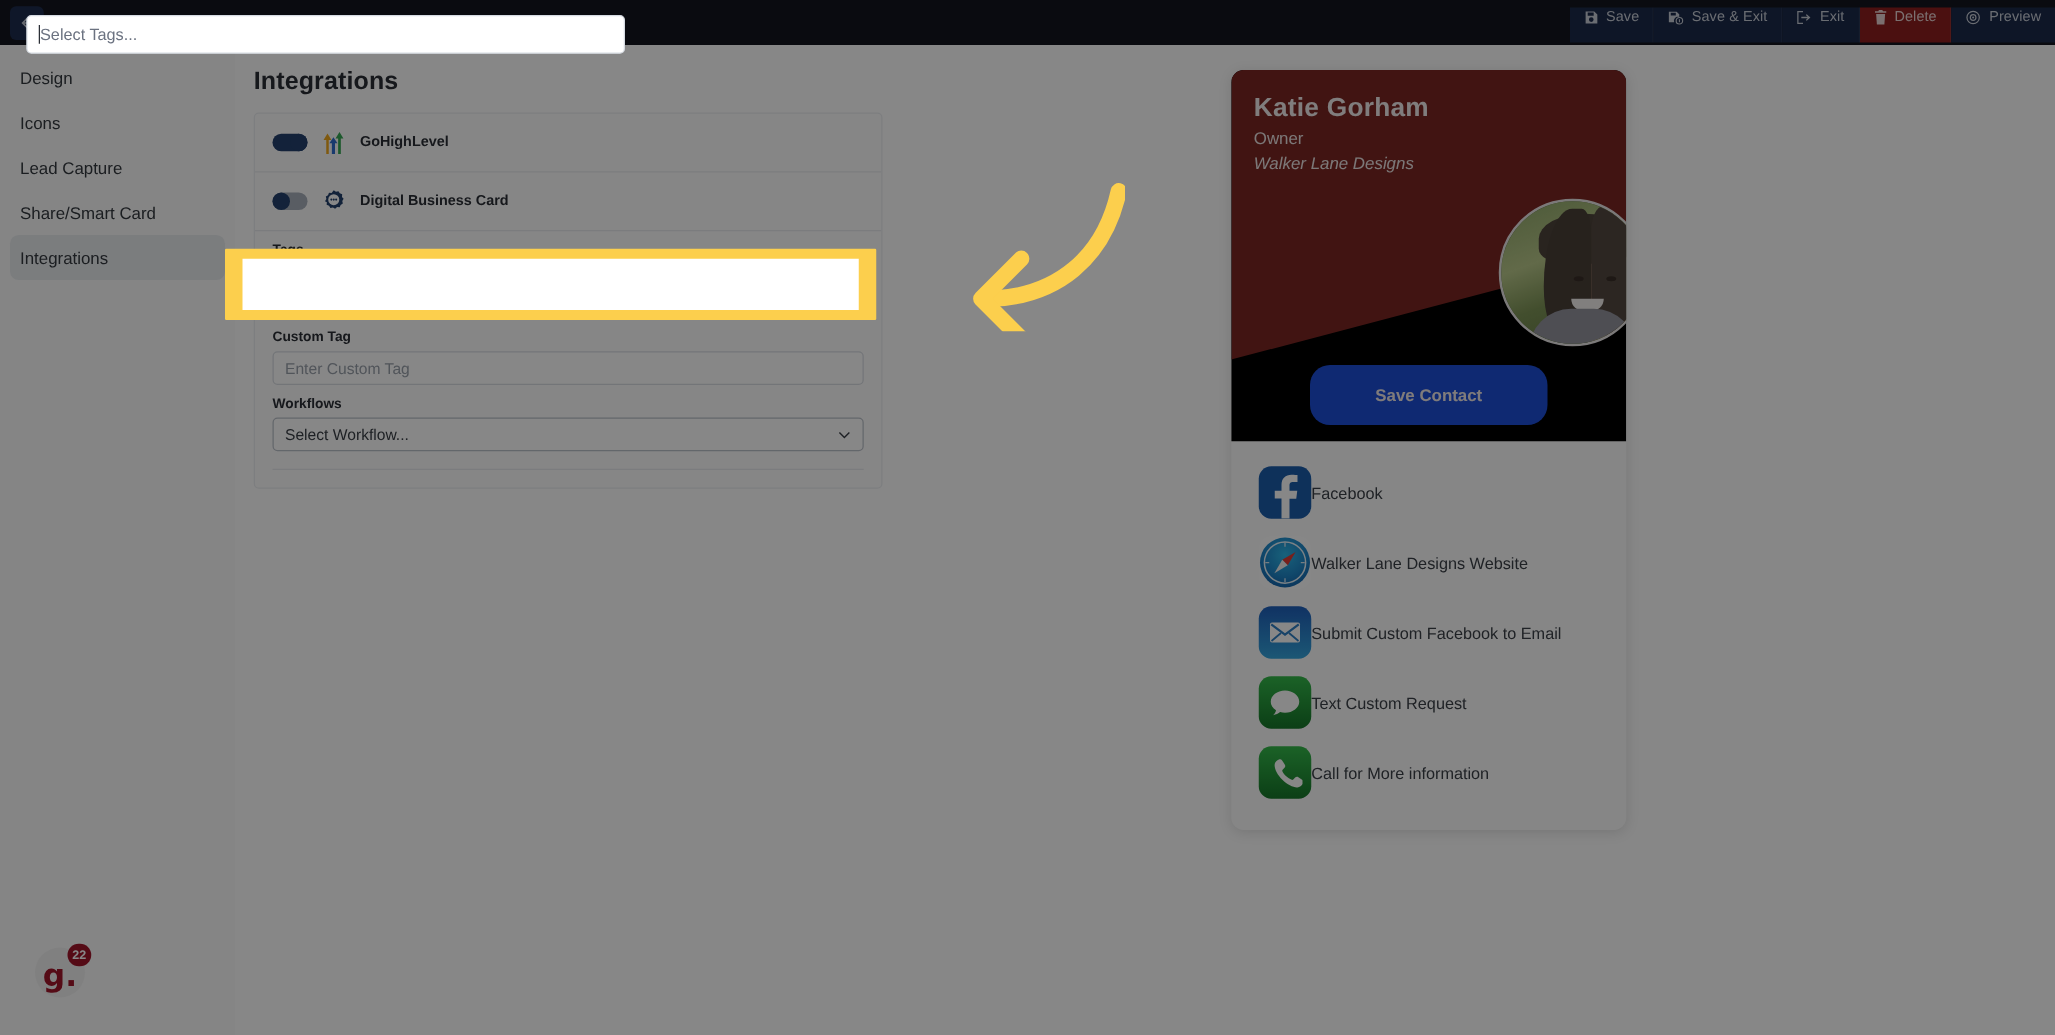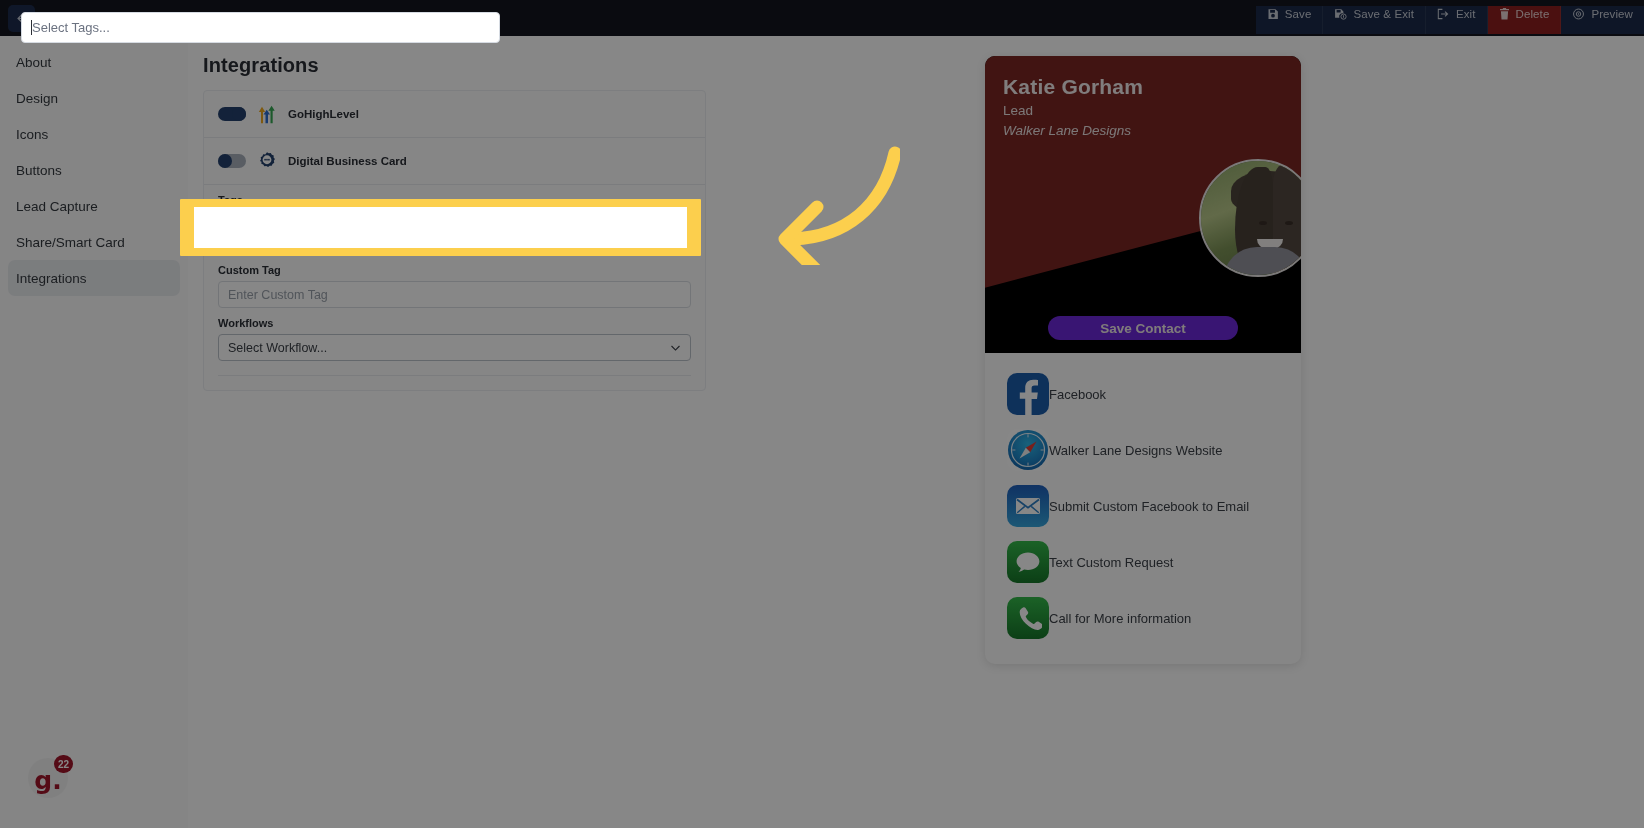--- a/index.html
+++ b/index.html
@@ -341,23 +341,23 @@
     width: 86px; height: 34px;
     border-radius: 40px 40px 0 0;
     background: #93939e;
   }
 
   #save-contact-btn {
     position: absolute;
     left: 50%;
     transform: translateX(-50%);
     bottom: 13px;
-    width: 190px; height: 24px;
+    width: 190px; height: 48px;
     border-radius: 16px;
-    background: #6d28d9;
+    background: #1d4ed8;
     color: #f0e9e9;
     font-size: 13.5px;
     font-weight: 700;
     display: flex; align-items: center; justify-content: center;
     cursor: pointer;
   }
 
   #card-links { padding: 13px 0 18px 0; }
   .card-link {
     display: flex;
@@ -433,30 +433,24 @@
   }
 </style>
 </head>
 <body>
 
 <div id="app">
 
   <div id="sidebar">
     <div id="side-list">
       <div class="side-item">
-        <span>About</span>
-      </div>
-      <div class="side-item">
         <span>Design</span>
       </div>
       <div class="side-item">
         <span>Icons</span>
-      </div>
-      <div class="side-item">
-        <span>Buttons</span>
       </div>
       <div class="side-item">
         <span>Lead Capture</span>
       </div>
       <div class="side-item">
         <span>Share/Smart Card</span>
       </div>
       <div class="side-item active">
         <span>Integrations</span>
       </div>
@@ -531,21 +525,21 @@
     </div>
   </div>
 
 
   <div id="preview-wrap">
     <div id="card">
 
       <div id="card-header">
         <div id="card-header-red"></div>
         <div id="card-name">Katie Gorham</div>
-        <div id="card-role">Lead</div>
+        <div id="card-role">Owner</div>
         <div id="card-company">Walker Lane Designs</div>
 
         <div id="card-avatar">
           <div class="av-layer" id="av-sky"></div>
           <div class="av-layer" id="av-face"></div>
           <div class="av-layer" id="av-hair-top"></div>
           <div class="av-layer" id="av-hair-l"></div>
           <div class="av-layer" id="av-hair-r"></div>
           <div class="av-layer" id="av-eye1"></div>
           <div class="av-layer" id="av-eye2"></div>

